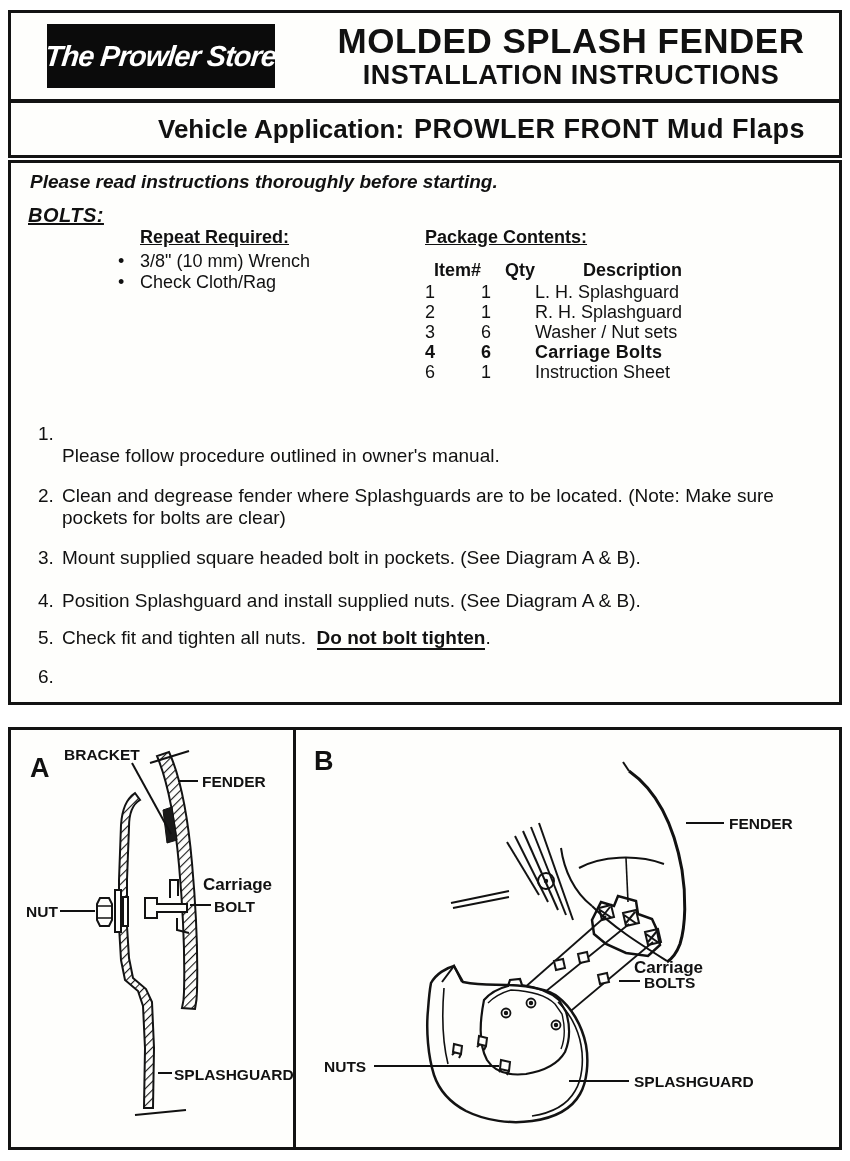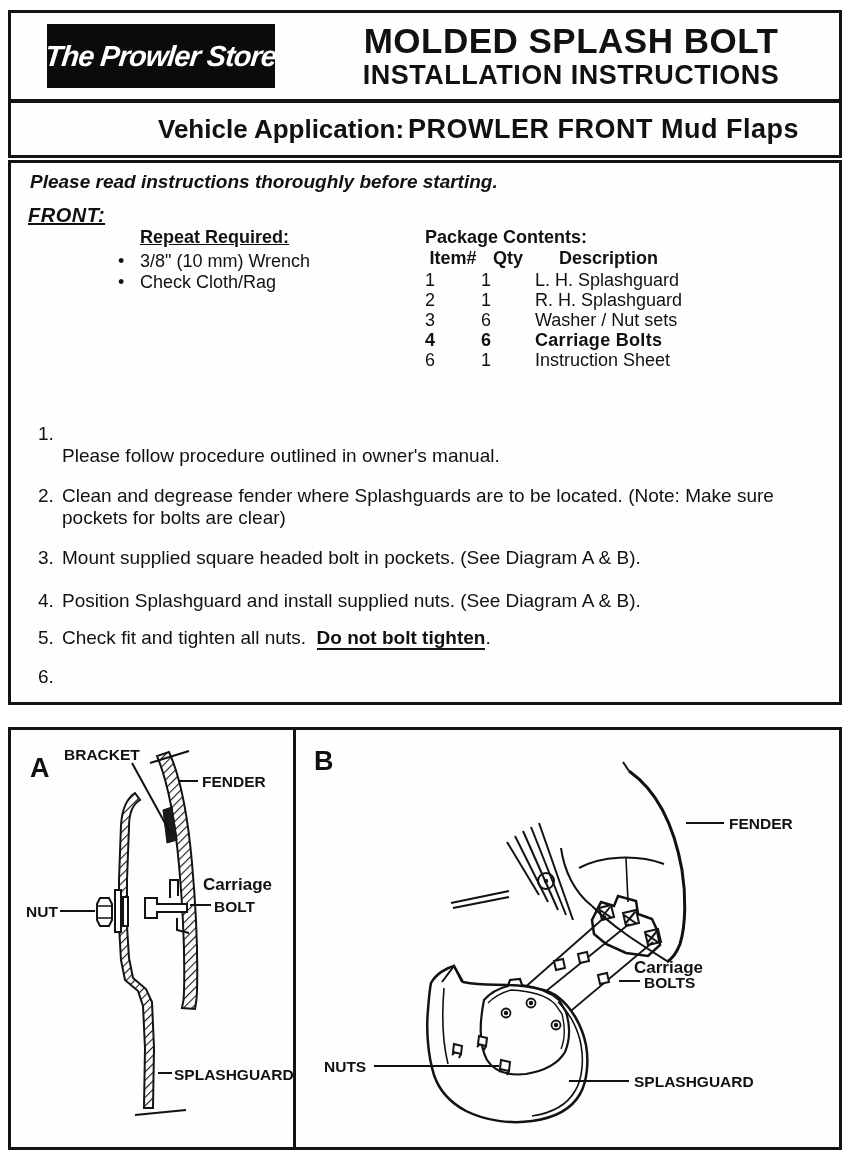--- a/index.html
+++ b/index.html
@@ -25,39 +25,39 @@
     color: #fff; font-style: italic; font-weight: bold;
     font-size: 29px; letter-spacing: -1px;
     transform: skewX(-6deg);
     white-space: nowrap;
   }
   #titles { flex: 1; text-align: center; padding-left: 28px; line-height: 1.12; }
   .title1 { font-weight: bold; font-size: 35px; letter-spacing: 0.5px; }
   .title2 { font-weight: bold; font-size: 27px; letter-spacing: 0.5px; }
 
   
-  #vehicle-band { left: 8px; top: 100px; width: 834px; height: 58px; display: flex; align-items: center; padding-left: 147px; }
+  #vehicle-band { left: 8px; top: 100px; width: 834px; height: 58px; display: flex; align-items: center; padding-left: 147px; gap: 6px; }
   .va-label { font-weight: bold; font-size: 26px; }
   .va-value { font-weight: bold; font-size: 27px; margin-left: 4px; letter-spacing: 0.5px; }
 
   
   #main-box { left: 8px; top: 160px; width: 834px; height: 545px; }
   #notice { position: absolute; left: 19px; top: 8px; font-size: 19px; font-weight: bold; font-style: italic; }
   #front-heading { position: absolute; left: 17px; top: 41px; font-size: 20px; font-weight: bold; font-style: italic; text-decoration: underline; letter-spacing: 0.5px; }
 
   #tools { position: absolute; left: 129px; top: 64px; font-size: 18px; }
   #tools .col-heading { font-weight: bold; text-decoration: underline; margin-bottom: 3px; }
   #tools ul { list-style: none; margin-left: -22px; }
   #tools li { padding-left: 22px; position: relative; line-height: 21px; }
   #tools li::before { content: "•"; position: absolute; left: 0; font-size: 18px; }
 
   #package { position: absolute; left: 414px; top: 64px; font-size: 18px; }
-  #package .col-heading { font-weight: bold; margin-bottom: 0; }
+  #package .col-heading { font-weight: bold; text-decoration: underline; margin-bottom: 12px; }
   #package table { border-collapse: collapse; font-size: 18px; }
-  #package th { text-align: center; font-weight: bold; padding: 0 0 2px 0; }
+  #package th { text-align: right; font-weight: bold; padding: 0 0 2px 0; }
   #package td, #package th { line-height: 20px; }
   .c-item { width: 56px; }
   .c-qty  { width: 54px; }
   .bold-row td { font-weight: bold; letter-spacing: 0.3px; }
 
   #steps { position: absolute; left: 27px; top: 260px; list-style: none; font-size: 19px; }
   #steps li { display: flex; line-height: 22px; }
   .st-num { width: 24px; flex: none; }
   .st-gap-a { margin-bottom: 18px; }
   .st-gap-b { margin-bottom: 21px; }
@@ -75,33 +75,33 @@
   .ln { stroke: #111; fill: none; }
 </style>
 </head>
 <body>
 
 <div class="box" id="header-box">
   <div id="logo">
     <span>The Prowler Store</span>
   </div>
   <div id="titles">
-    <div class="title1">MOLDED SPLASH BOLT</div>
+    <div class="title1">MOLDED SPLASH FENDER</div>
     <div class="title2">INSTALLATION INSTRUCTIONS</div>
   </div>
 </div>
 
 <div class="box" id="vehicle-band">
   <span class="va-label">Vehicle Application:</span>
   <span class="va-value">PROWLER FRONT Mud Flaps</span>
 </div>
 
 <div class="box" id="main-box">
   <div id="notice">Please read instructions thoroughly before starting.</div>
-  <div id="front-heading">FRONT:</div>
+  <div id="front-heading">BOLTS:</div>
 
   <div id="tools">
     <div class="col-heading">Repeat Required:</div>
     <ul>
       <li>3/8" (10 mm) Wrench</li>
       <li>Check Cloth/Rag</li>
     </ul>
   </div>
 
   <div id="package">

